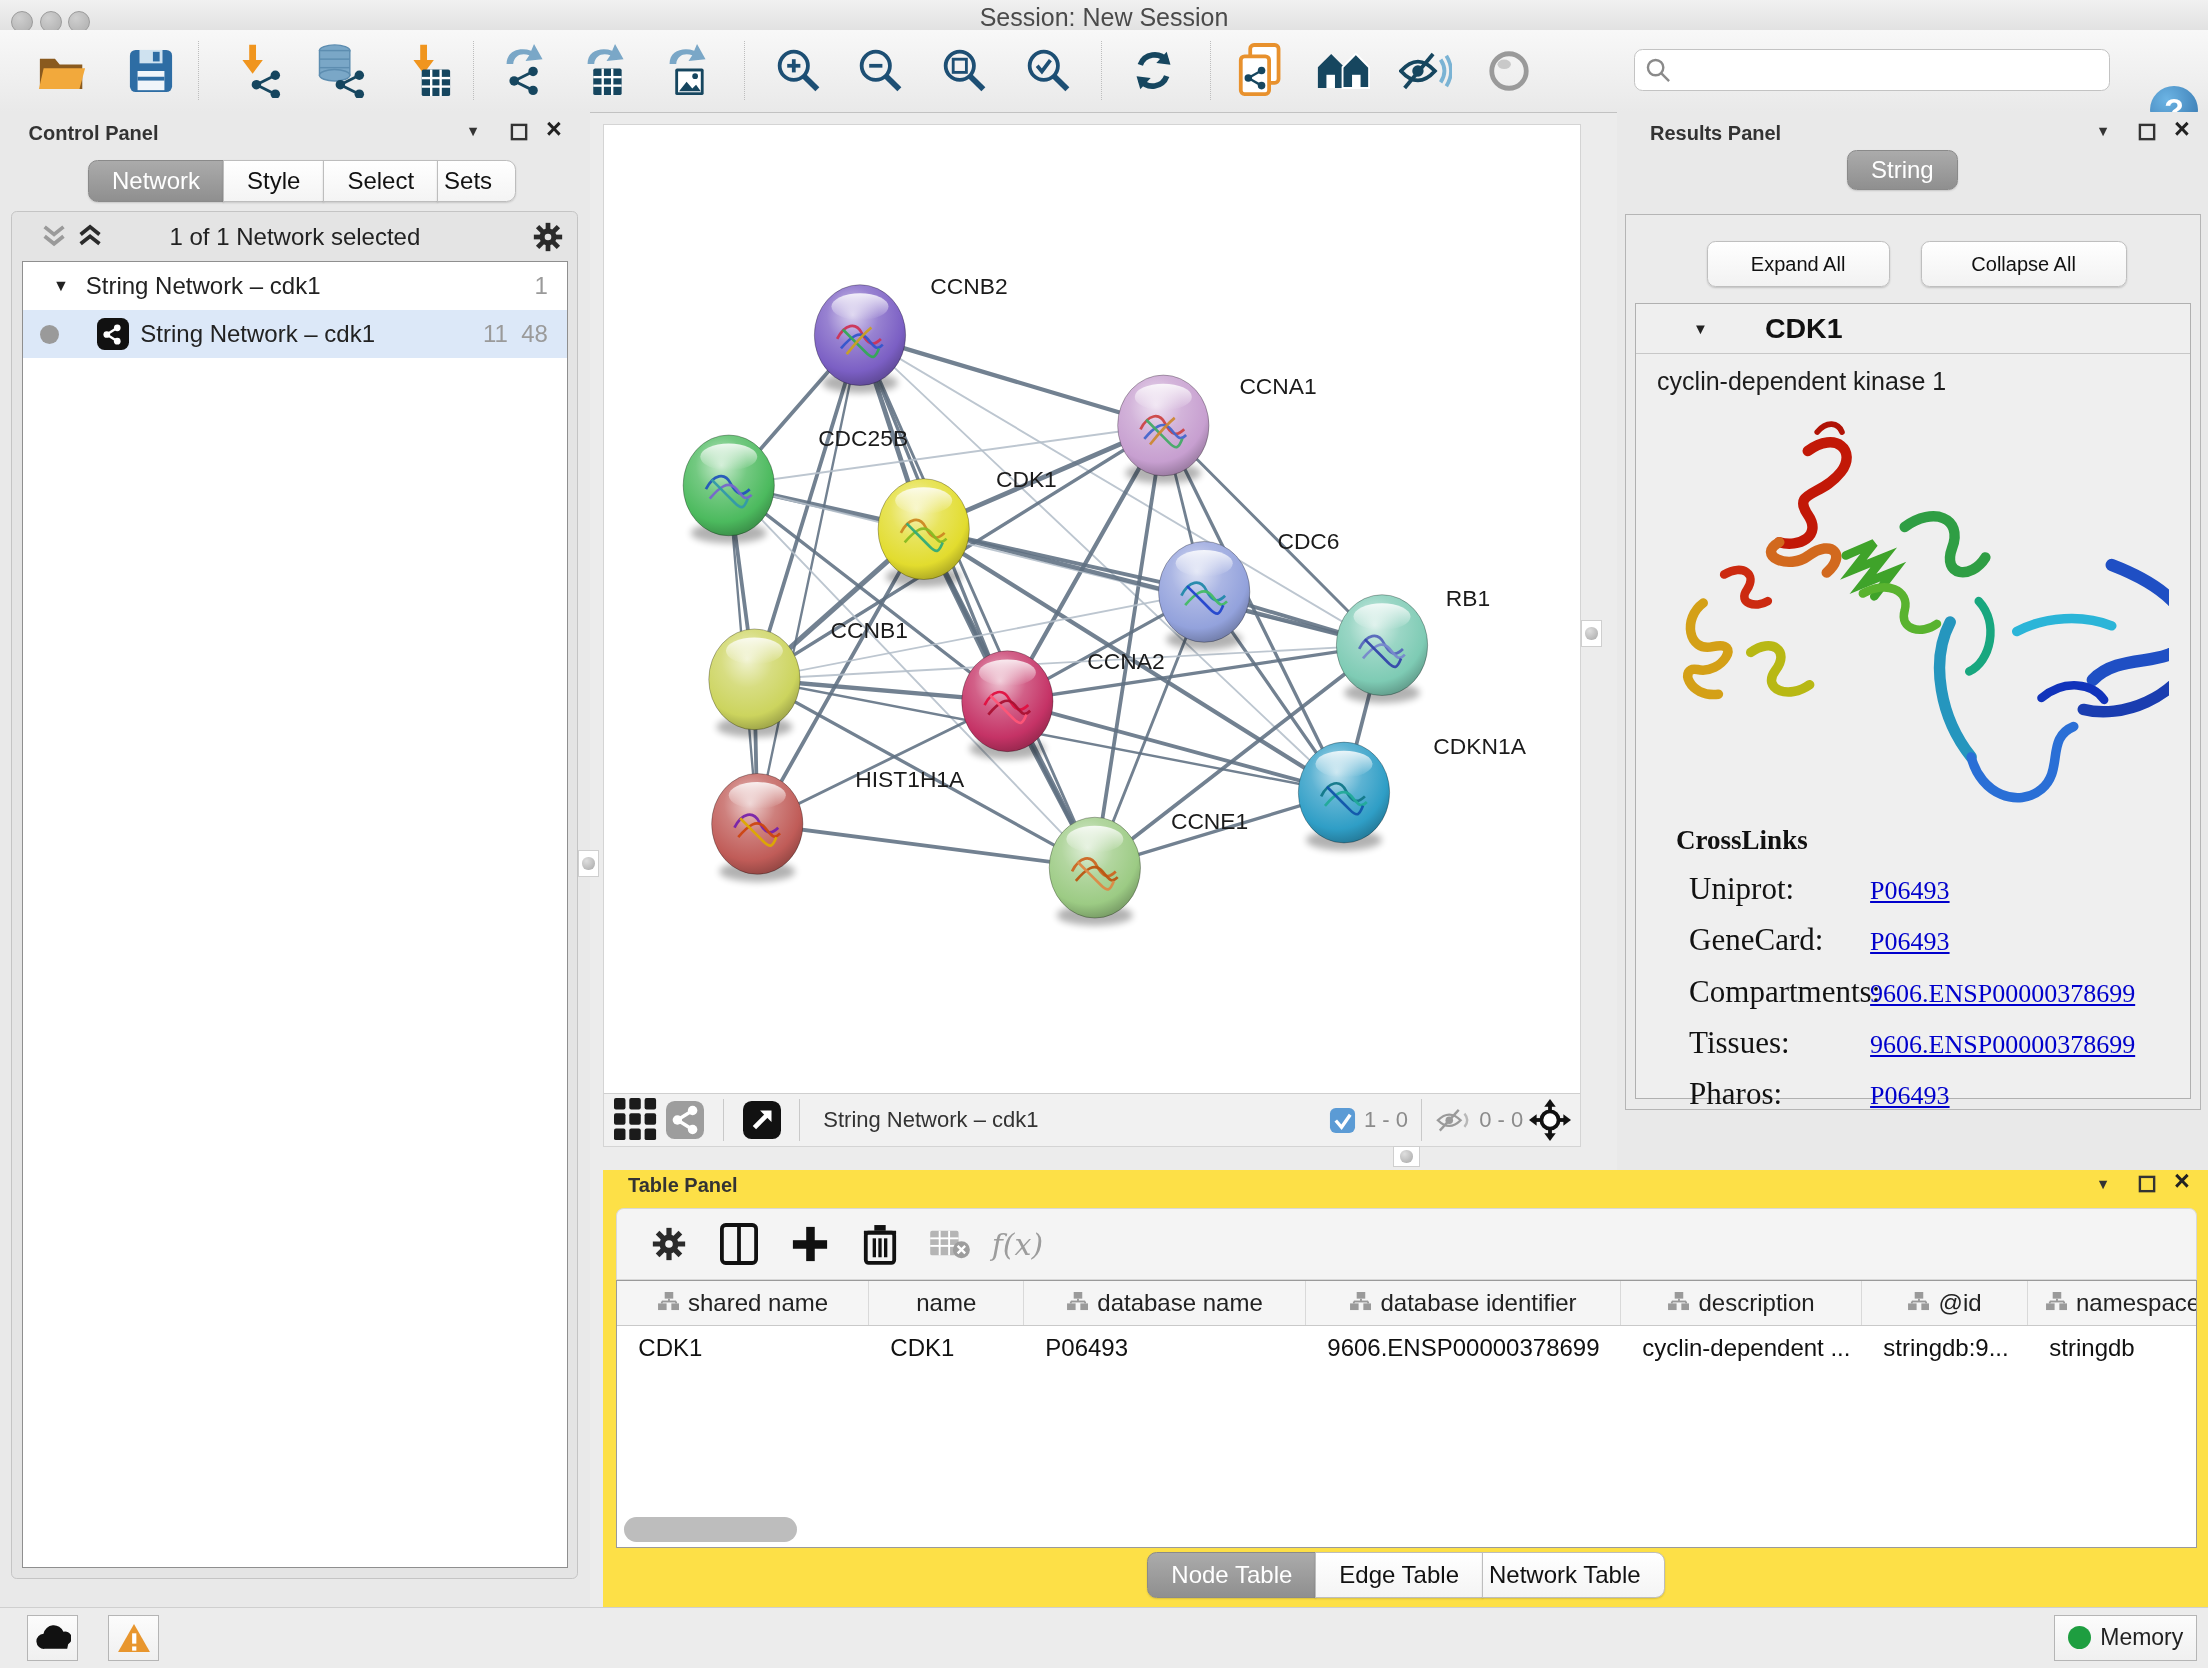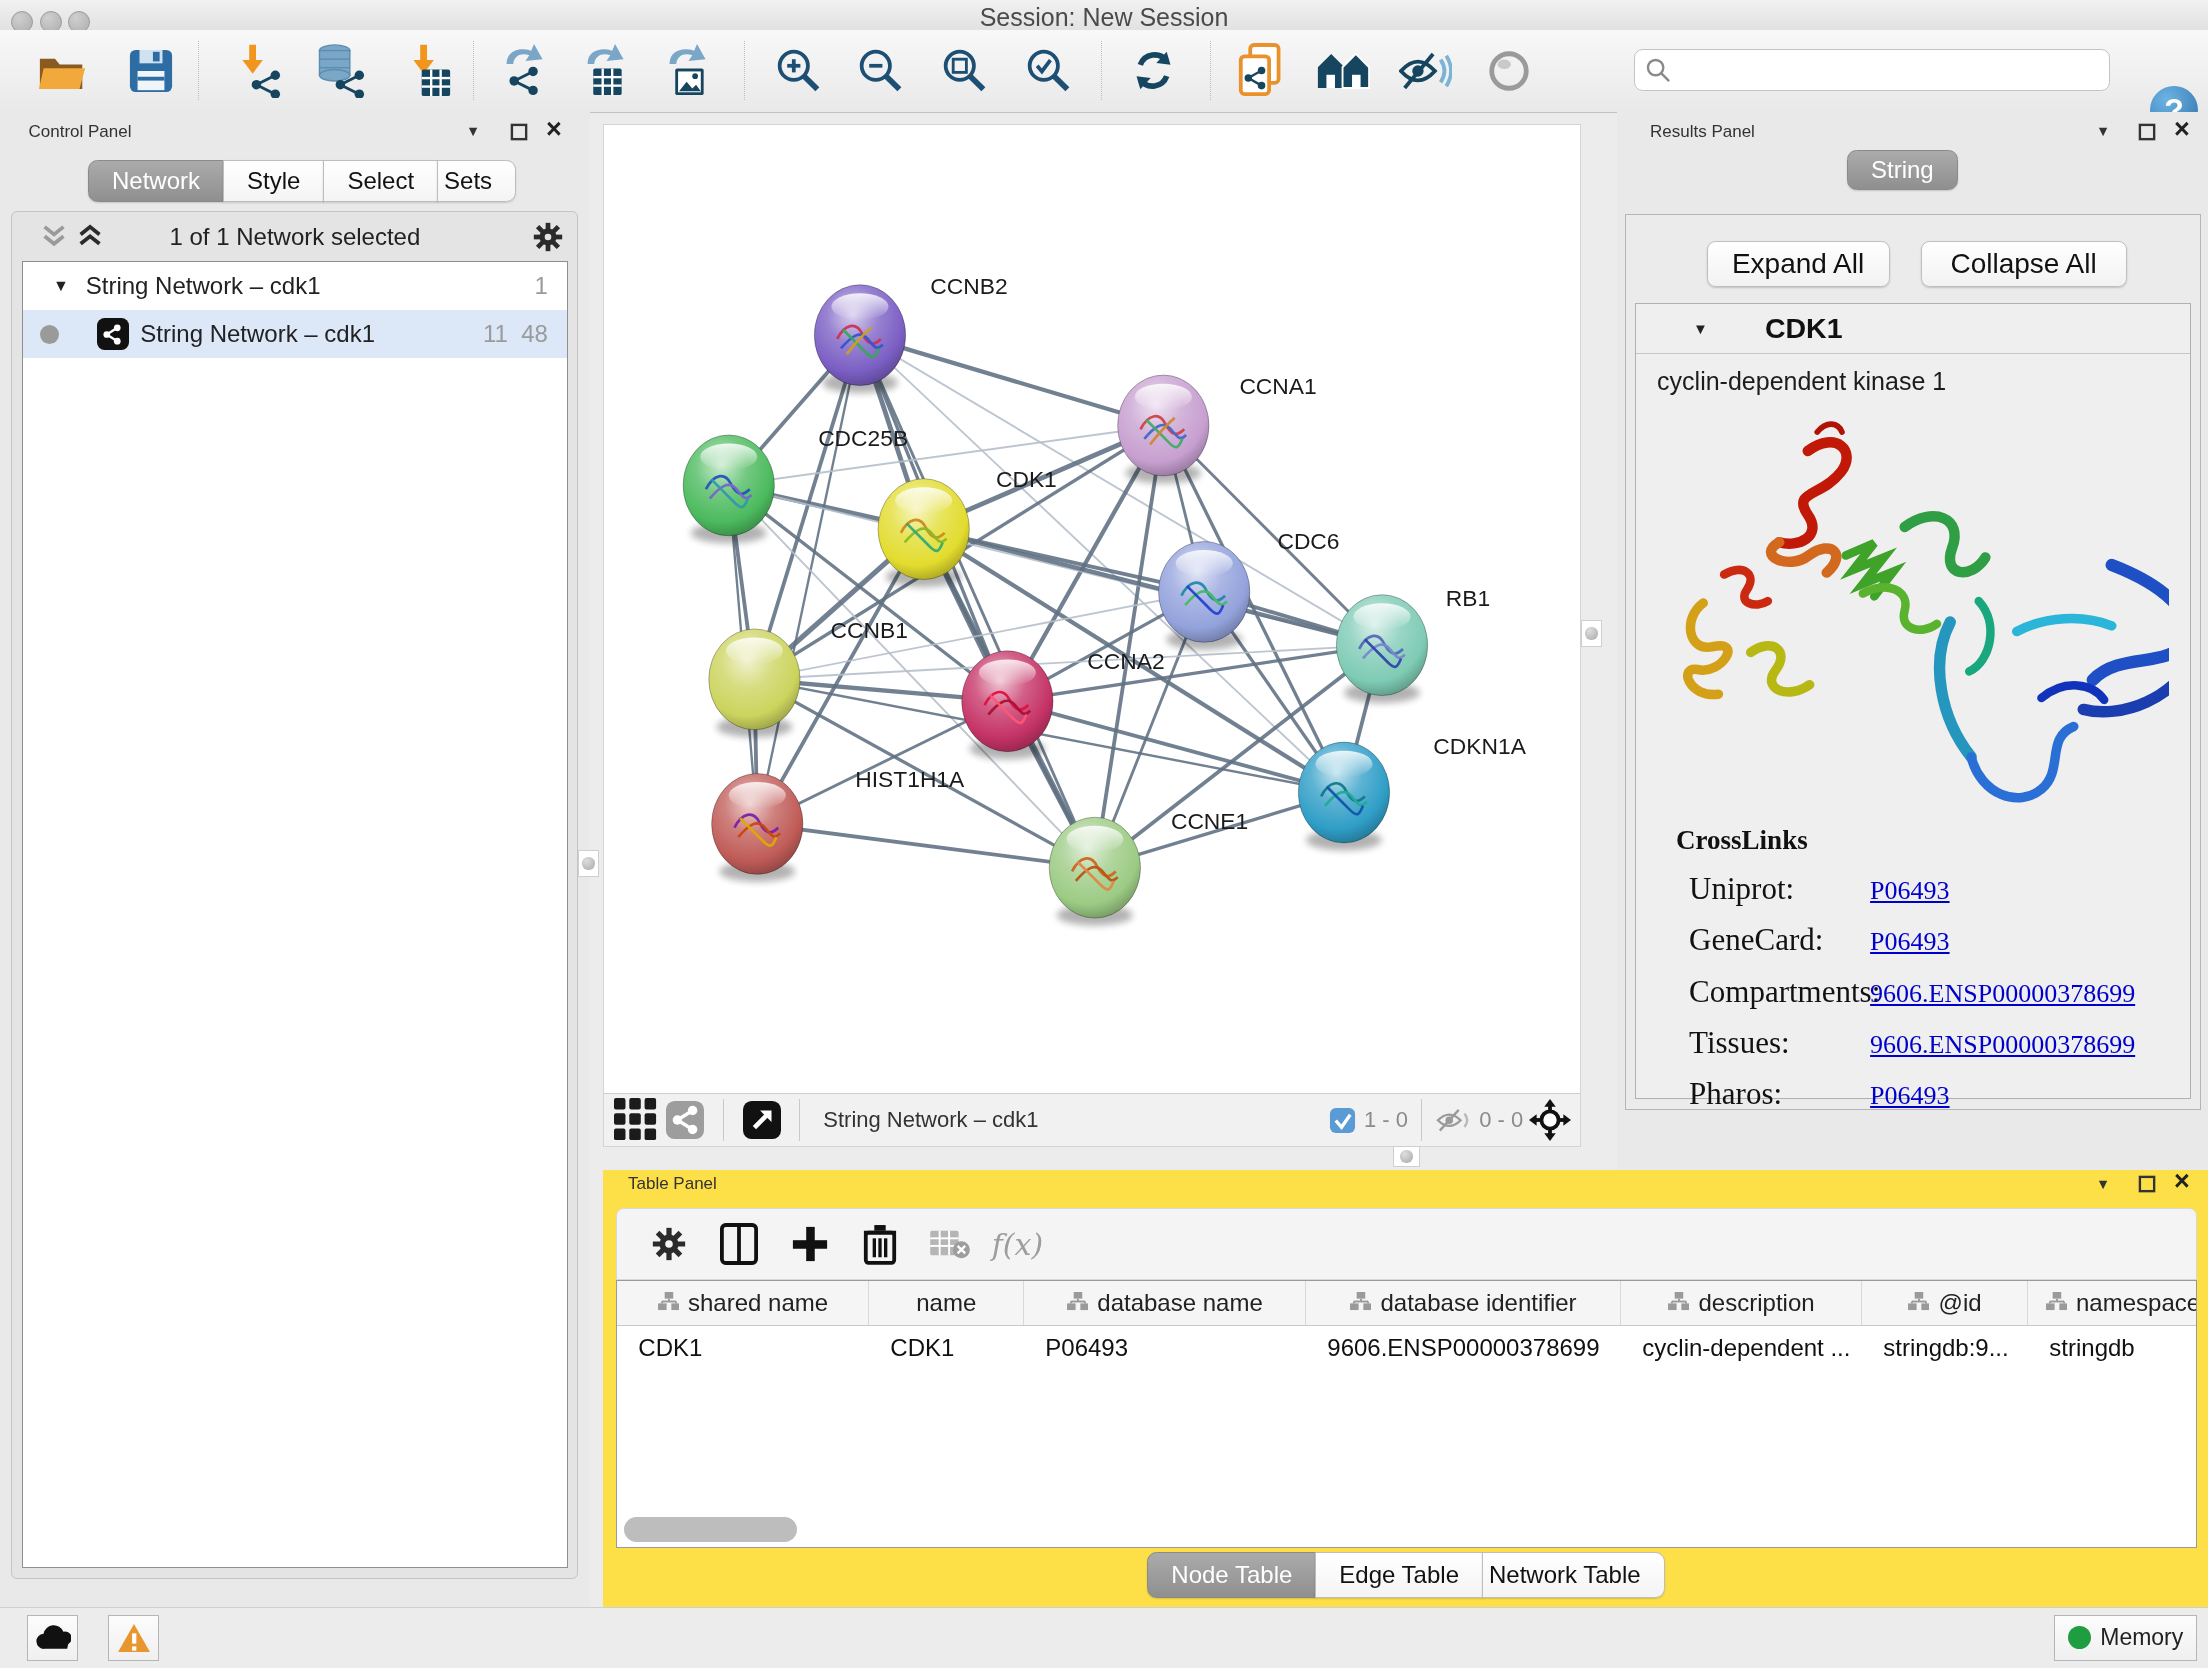--- a/index.html
+++ b/index.html
@@ -20,21 +20,21 @@
   .tb-ic{position:absolute;top:11.4px;width:59px;height:59px;display:flex;
     align-items:center;justify-content:center;cursor:pointer;}
   .tb-sep{position:absolute;top:11.4px;height:59px;border-left:1.9px dotted #bdbdbd;width:0;}
   #search-box{position:absolute;left:1634px;top:19px;width:476px;height:42px;background:#fff;
     border:1px solid #c3c3c3;border-radius:8.6px;display:flex;align-items:center;padding-left:11.4px;box-sizing:border-box;}
   #search-input{border:none;outline:none;font-size:23px;flex:1;background:transparent;margin-left:7.6px;}
   #help-btn{position:absolute;left:2150px;top:56px;width:48px;height:48px;border-radius:50%;
     background:radial-gradient(circle at 35% 28%,#6cb4e4,#2f6fa8);color:#fff;font-size:32px;font-weight:bold;
     display:flex;align-items:center;justify-content:center;cursor:pointer;}
   
-  .panel-title{font-size:17px;color:#333;}
+  .panel-title{font-size:20px;color:#333;font-weight:bold;}
   .mini-tri{font-size:14.3px;color:#333;cursor:pointer;}
   .mini-x{font-size:27px;font-weight:bold;color:#222;cursor:pointer;line-height:19px;}
   .seg-tab{height:40px;border:1px solid #bdbdbd;background:linear-gradient(#ffffff,#f4f4f4);
     display:inline-flex;align-items:center;justify-content:center;font-size:24px;color:#111;
     padding:0 23px;margin-right:-1px;cursor:pointer;box-shadow:0 1px 1.9px rgba(0,0,0,.15);}
   .seg-sel{background:linear-gradient(#ababab,#8f8f8f);color:#fff;border-color:#8a8a8a;}
   .rfirst{border-radius:9.5px 0 0 9.5px;} .rlast{border-radius:0 9.5px 9.5px 0;padding-left:6px;} .rall{border-radius:9.5px;}
   
   #control-panel{left:0;top:112px;width:590px;height:1495px;background:#e9e9e9;}
   #cp-box{position:absolute;left:11.4px;top:99px;width:565px;height:1366px;
@@ -49,21 +49,21 @@
   #net-statusbar{position:absolute;left:0;top:968px;width:976px;height:52px;background:#f1f1f1;
     border-top:1px solid #cfcfcf;display:flex;align-items:center;}
   .ns-sep{height:42px;border-left:1px solid #c9c9c9;margin:0 13.3px;}
   .ns-txt{font-size:22px;color:#333;}
   .ns-cnt{font-size:22px;color:#8b8b8b;margin-left:7.6px;}
   
   #results-panel{left:1617px;top:112px;width:592px;height:1495px;background:#e9e9e9;}
   #rp-outer{position:absolute;left:7.6px;top:102px;width:574px;height:894px;background:#ebebeb;
     border:1px solid #b5b5b5;}
   .btn{background:linear-gradient(#ffffff,#f2f2f2);border:1px solid #bfbfbf;border-radius:8.6px;
-    font-size:28px;color:#111;display:inline-flex;align-items:center;justify-content:center;cursor:pointer;
+    font-size:20px;color:#111;display:inline-flex;align-items:center;justify-content:center;cursor:pointer;
     box-shadow:0 1px 1.9px rgba(0,0,0,.18);}
   #cdk1-box{position:absolute;left:9.5px;top:88px;width:554px;height:794px;background:#efefef;border:1px solid #b0b0b0;}
   #cdk1-head{height:49px;border-bottom:1px solid #c7c7c7;display:flex;align-items:center;background:#efefef;}
   .serif{font-family:"Liberation Serif",serif;}
   .xl-label{font-size:31px;color:#111;}
   .xl-link{font-size:26px;color:#0000cc;text-decoration:underline;cursor:pointer;}
   .xl-row{position:absolute;left:53px;}
   
   #table-panel{left:603px;top:1170px;width:1605px;height:438px;background:#fde047;}
   #tp-toolbar{position:absolute;left:13.3px;top:38px;width:1581px;height:72px;background:#f4f4f4;

